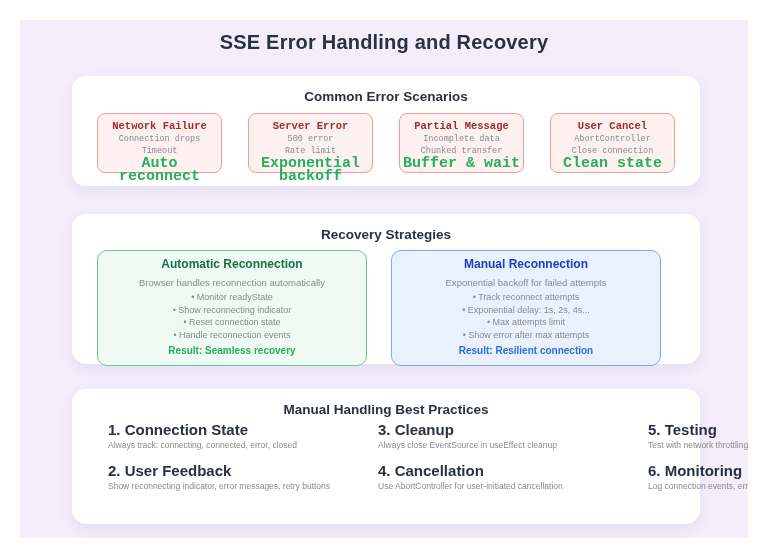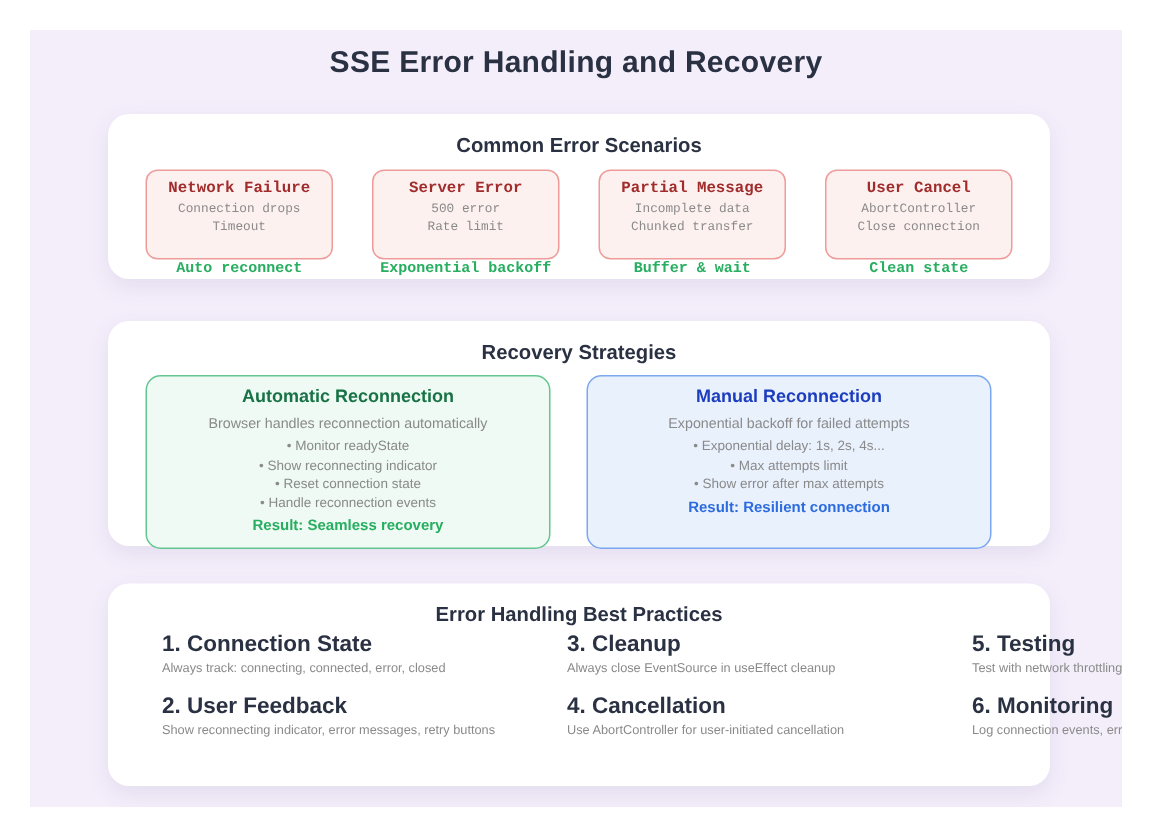--- a/index.html
+++ b/index.html
@@ -56,21 +56,21 @@
     border: 1.5px solid #ee9c9a;
     border-radius: 8px;
     text-align: center;
     padding: 5px 2px 4px 2px;
     box-sizing: border-box;
     height: 60px;
     font-family: Liberation Mono, monospace;
   }
   .scard-title { font-size: 10.5px; font-weight: bold; color: #a02c2c; line-height: 14px; }
   .scard-line  { font-size: 8.5px; color: #8a8a8a; line-height: 12px; }
-  .scard-action{ font-size: 10px; font-weight: bold; color: #27ae60; line-height: 13px; margin-top: 16px; }
+  .scard-action{ font-size: 15px; font-weight: bold; color: #27ae60; line-height: 13px; }
   
   .panel-recovery { margin-top: 28px; height: 150px; }
   .rcards {
     display: flex;
     gap: 24px;
     padding: 8px 0 0 25px;
   }
   .rcard {
     width: 270px;
     box-sizing: border-box;
@@ -162,31 +162,32 @@
           <div class="rcard-bullet">Show reconnecting indicator</div>
           <div class="rcard-bullet">Reset connection state</div>
           <div class="rcard-bullet">Handle reconnection events</div>
         </div>
         <div class="rcard-result">Result: Seamless recovery</div>
       </div>
       <div class="rcard blue">
         <div class="rcard-title">Manual Reconnection</div>
         <div class="rcard-sub">Exponential backoff for failed attempts</div>
         <div class="rcard-bullets">
+          <div class="rcard-bullet">Track reconnect attempts</div>
           <div class="rcard-bullet">Exponential delay: 1s, 2s, 4s...</div>
           <div class="rcard-bullet">Max attempts limit</div>
           <div class="rcard-bullet">Show error after max attempts</div>
         </div>
         <div class="rcard-result">Result: Resilient connection</div>
       </div>
     </div>
   </div>
 
   <div class="panel panel-practices">
-    <div class="panel-title">Error Handling Best Practices</div>
+    <div class="panel-title">Manual Handling Best Practices</div>
     <div class="pcols">
       <div class="pcol">
         <div class="pitem">
           <div class="pitem-heading">1. Connection State</div>
           <div class="pitem-desc">Always track: connecting, connected, error, closed</div>
         </div>
         <div class="pitem">
           <div class="pitem-heading">2. User Feedback</div>
           <div class="pitem-desc">Show reconnecting indicator, error messages, retry buttons</div>
         </div>

